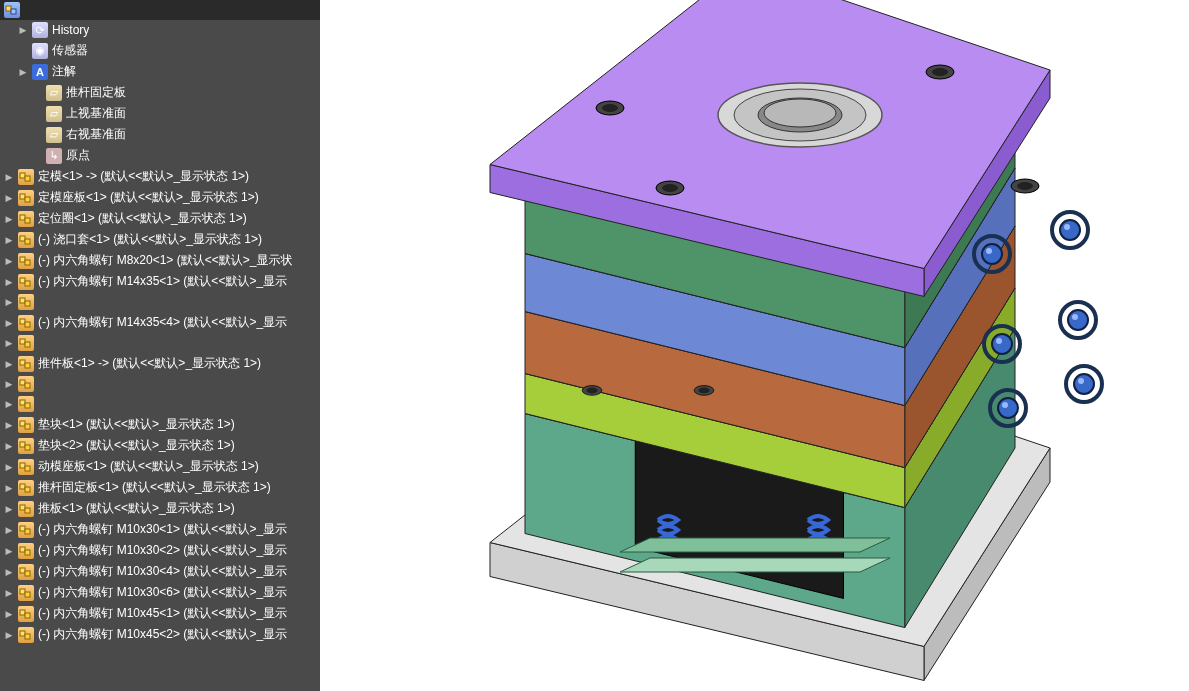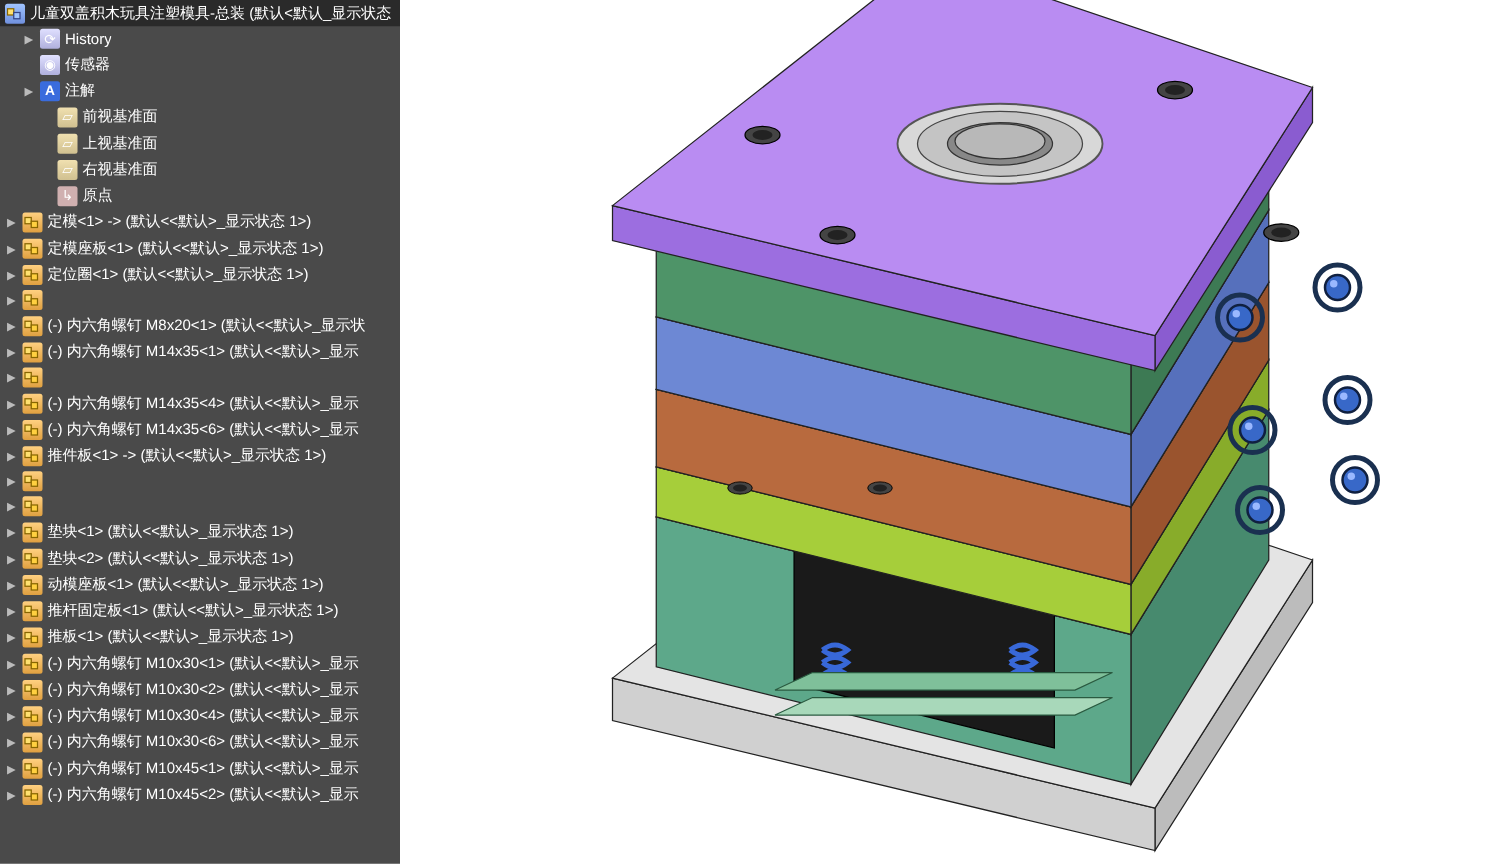--- a/index.html
+++ b/index.html
@@ -93,42 +93,41 @@
 <body>
 
 <div class="feature-tree">
   <div class="tree-header">
     <span class="item-icon icon-asm">
       <svg width="14" height="14" viewBox="0 0 14 14">
           <rect x="1" y="3" width="5" height="5" fill="#ffe070" stroke="#886600"></rect>
           <rect x="6" y="6" width="5" height="5" fill="#a0c4ff" stroke="#334488"></rect>
         </svg>
     </span>
-    <span class="item-label">儿童双盖积木玩具注塑模具-总装  (默认&lt;默认_显示状态</span>
   </div>
   <div id="tree-body">
       <div class="tree-item indent-1">
         <span class="expand-icon">▶</span>
         <span class="item-icon icon-history">⟳</span>
         <span class="item-label">History</span>
       </div>
       <div class="tree-item indent-1">
         <span class="expand-icon"></span>
         <span class="item-icon icon-sensor">◉</span>
         <span class="item-label">传感器</span>
       </div>
       <div class="tree-item indent-1">
         <span class="expand-icon">▶</span>
         <span class="item-icon icon-annot">A</span>
         <span class="item-label">注解</span>
       </div>
       <div class="tree-item indent-2">
         <span class="expand-icon"></span>
         <span class="item-icon icon-plane">▱</span>
-        <span class="item-label">前视基准面</span>
+        <span class="item-label">推杆固定板</span>
       </div>
       <div class="tree-item indent-2">
         <span class="expand-icon"></span>
         <span class="item-icon icon-plane">▱</span>
         <span class="item-label">上视基准面</span>
       </div>
       <div class="tree-item indent-2">
         <span class="expand-icon"></span>
         <span class="item-icon icon-plane">▱</span>
         <span class="item-label">右视基准面</span>
@@ -169,20 +168,21 @@
         <span class="item-label">定位圈&lt;1&gt; (默认&lt;&lt;默认&gt;_显示状态 1&gt;)</span>
       </div>
       <div class="tree-item ">
         <span class="expand-icon">▶</span>
         <span class="item-icon icon-part">
           <svg width="14" height="14" viewBox="0 0 14 14">
             <rect x="1" y="3" width="5" height="5" fill="#ffe070" stroke="#886600"></rect>
             <rect x="6" y="6" width="5" height="5" fill="#ffd040" stroke="#886600"></rect>
           </svg>
         </span>
+        <span class="item-label">(-) 浇口套&lt;1&gt; (默认&lt;&lt;默认&gt;_显示状态 1&gt;)</span>
       </div>
       <div class="tree-item ">
         <span class="expand-icon">▶</span>
         <span class="item-icon icon-part">
           <svg width="14" height="14" viewBox="0 0 14 14">
             <rect x="1" y="3" width="5" height="5" fill="#ffe070" stroke="#886600"></rect>
             <rect x="6" y="6" width="5" height="5" fill="#ffd040" stroke="#886600"></rect>
           </svg>
         </span>
         <span class="item-label">(-) 内六角螺钉 M8x20&lt;1&gt; (默认&lt;&lt;默认&gt;_显示状</span>
@@ -217,21 +217,20 @@
         <span class="item-label">(-) 内六角螺钉 M14x35&lt;4&gt; (默认&lt;&lt;默认&gt;_显示</span>
       </div>
       <div class="tree-item ">
         <span class="expand-icon">▶</span>
         <span class="item-icon icon-part">
           <svg width="14" height="14" viewBox="0 0 14 14">
             <rect x="1" y="3" width="5" height="5" fill="#ffe070" stroke="#886600"></rect>
             <rect x="6" y="6" width="5" height="5" fill="#ffd040" stroke="#886600"></rect>
           </svg>
         </span>
-        <span class="item-label">(-) 内六角螺钉 M14x35&lt;6&gt; (默认&lt;&lt;默认&gt;_显示</span>
       </div>
       <div class="tree-item ">
         <span class="expand-icon">▶</span>
         <span class="item-icon icon-part">
           <svg width="14" height="14" viewBox="0 0 14 14">
             <rect x="1" y="3" width="5" height="5" fill="#ffe070" stroke="#886600"></rect>
             <rect x="6" y="6" width="5" height="5" fill="#ffd040" stroke="#886600"></rect>
           </svg>
         </span>
         <span class="item-label">推件板&lt;1&gt; -&gt; (默认&lt;&lt;默认&gt;_显示状态 1&gt;)</span>

